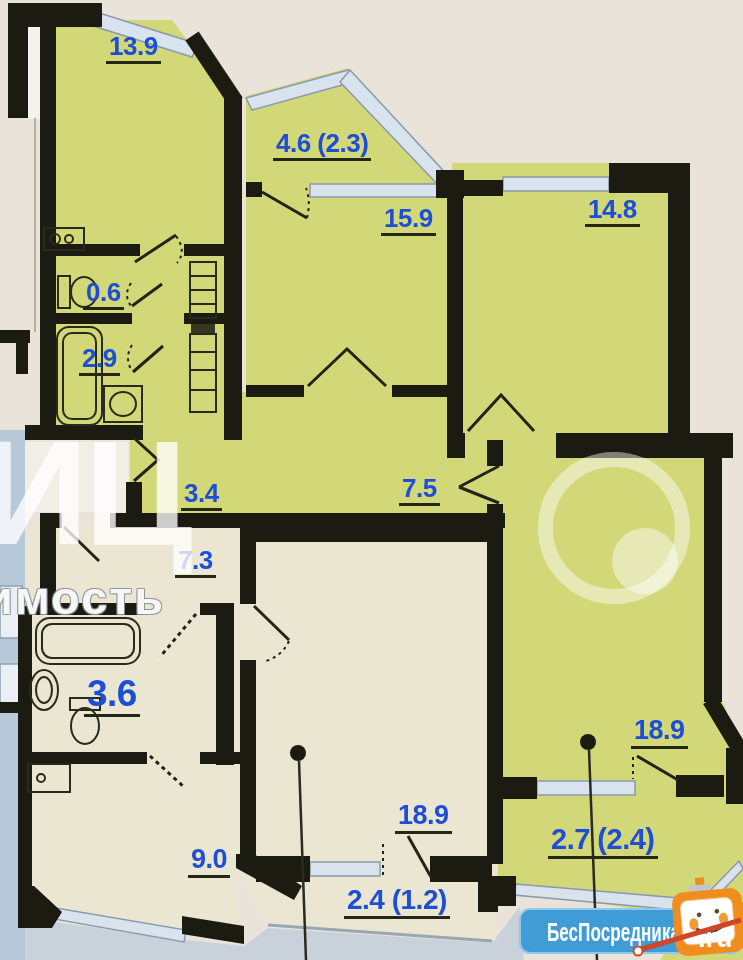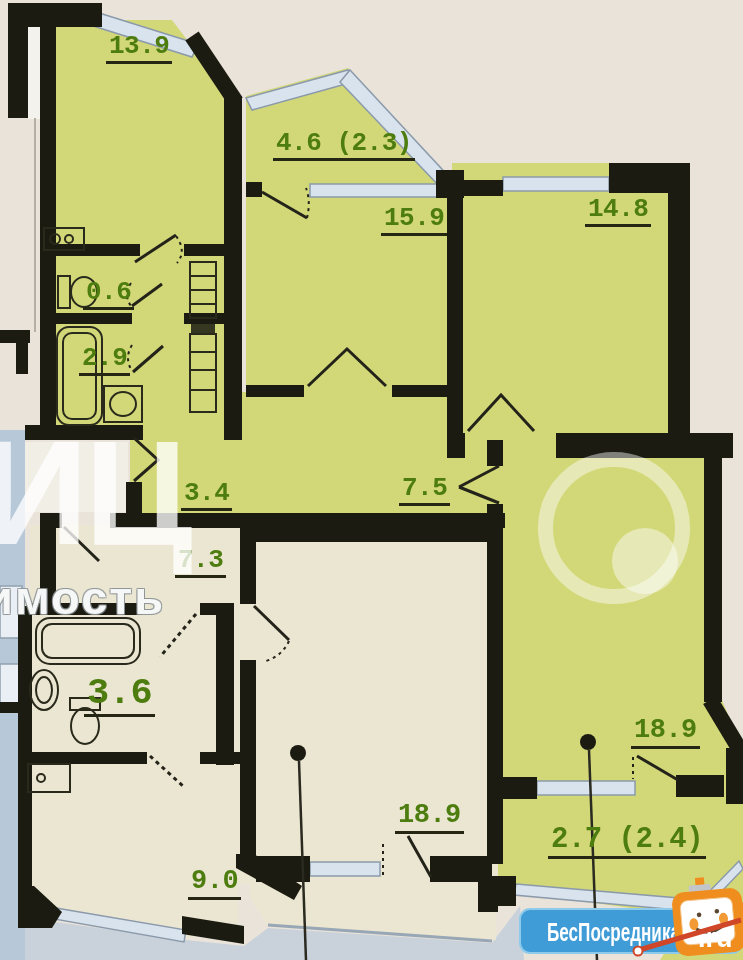--- a/index.html
+++ b/index.html
@@ -1,21 +1,21 @@
 <!DOCTYPE html>
 <html><head>
 <meta charset="utf-8">
 <style>
   html,body{margin:0;padding:0;background:#777;}
   #shot{position:relative;width:743px;height:960px;overflow:hidden;background:#e9e3da;
         font-family:"Liberation Sans",sans-serif;}
   #plan{position:absolute;left:0;top:0;z-index:1;}
   .rlbl{position:absolute;z-index:2;font-weight:700;font-size:26px;line-height:1;
-        color:#4d7c0f;letter-spacing:-0.5px;border-bottom:3px solid #262615;
-        padding:0 3px 2px;white-space:nowrap;font-family:Liberation Mono, monospace;}
+        color:#1d4ed8;letter-spacing:-0.5px;border-bottom:3px solid #262615;
+        padding:0 3px 2px;white-space:nowrap;}
   .wm{position:absolute;z-index:3;font-weight:800;pointer-events:none;filter:blur(0.6px);}
   .wm-big{left:-18px;top:408px;font-size:148px;color:rgba(255,255,255,0.78);letter-spacing:-4px;}
   .wm-word{left:-16px;top:570px;font-size:47px;color:rgba(255,255,255,0.92);letter-spacing:2px;
            text-shadow:1px 1px 0 rgba(140,148,150,.8),-1px -1px 0 rgba(140,148,150,.8),
                        1px -1px 0 rgba(140,148,150,.8),-1px 1px 0 rgba(140,148,150,.8);}
   .wm-avito{left:78px;top:416px;font-size:168px;color:rgba(255,255,255,0.42);letter-spacing:-6px;}
   .wm-ring{position:absolute;z-index:3;left:538px;top:452px;width:122px;height:122px;
            border:15px solid rgba(255,255,255,0.45);border-radius:50%;filter:blur(0.6px);}
   .wm-dot{position:absolute;z-index:3;left:612px;top:528px;width:66px;height:66px;
           background:rgba(255,255,255,0.45);border-radius:50%;filter:blur(0.6px);}
@@ -207,22 +207,23 @@
 <div class="rlbl" style="left:106px;top:33px">13.9</div>
 <div class="rlbl" style="left:273px;top:130px">4.6 (2.3)</div>
 <div class="rlbl" style="left:381px;top:205px">15.9</div>
 <div class="rlbl" style="left:585px;top:196px">14.8</div>
 <div class="rlbl" style="left:83px;top:279px">0.6</div>
 <div class="rlbl" style="left:79px;top:345px">2.9</div>
 <div class="rlbl" style="left:181px;top:480px">3.4</div>
 <div class="rlbl" style="left:399px;top:475px">7.5</div>
 <div class="rlbl" style="left:175px;top:547px">7.3</div>
 <div class="rlbl" style="left:84px;top:675px;font-size:37px">3.6</div>
-<div class="rlbl" style="left:188px;top:868px;font-size:27px">9.0</div>
+<div class="rlbl" style="left:188px;top:846px;font-size:27px">9.0</div>
 <div class="rlbl" style="left:395px;top:802px;font-size:27px">18.9</div>
+<div class="rlbl" style="left:344px;top:886px;font-size:28px">2.4 (1.2)</div>
 <div class="rlbl" style="left:631px;top:717px;font-size:27px">18.9</div>
 <div class="rlbl" style="left:548px;top:825px;font-size:29px">2.7 (2.4)</div>
 
 <div class="wm wm-big">ИЦ</div>
 <div class="wm wm-word">имость</div>
 <div class="wm-ring"></div>
 <div class="wm-dot"></div>
 
 <svg id="logo-svg" width="238" height="90" viewBox="0 0 238 90">
   <rect x="15" y="39" width="222" height="44" rx="10" fill="#3f9cd6" stroke="#8ecbea" stroke-width="2"></rect>

